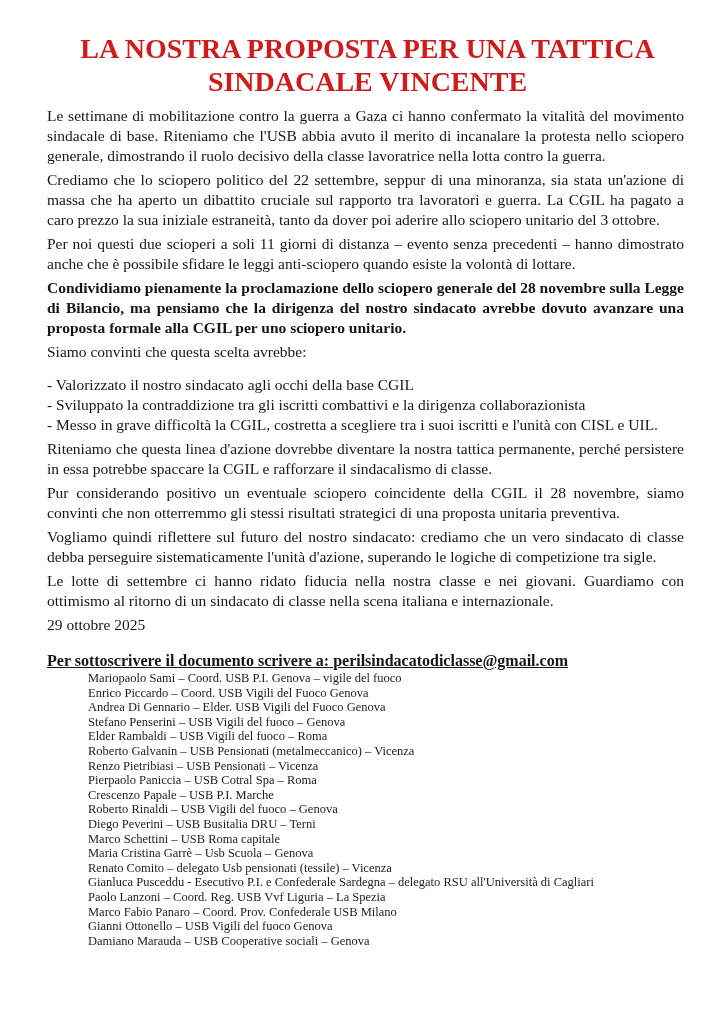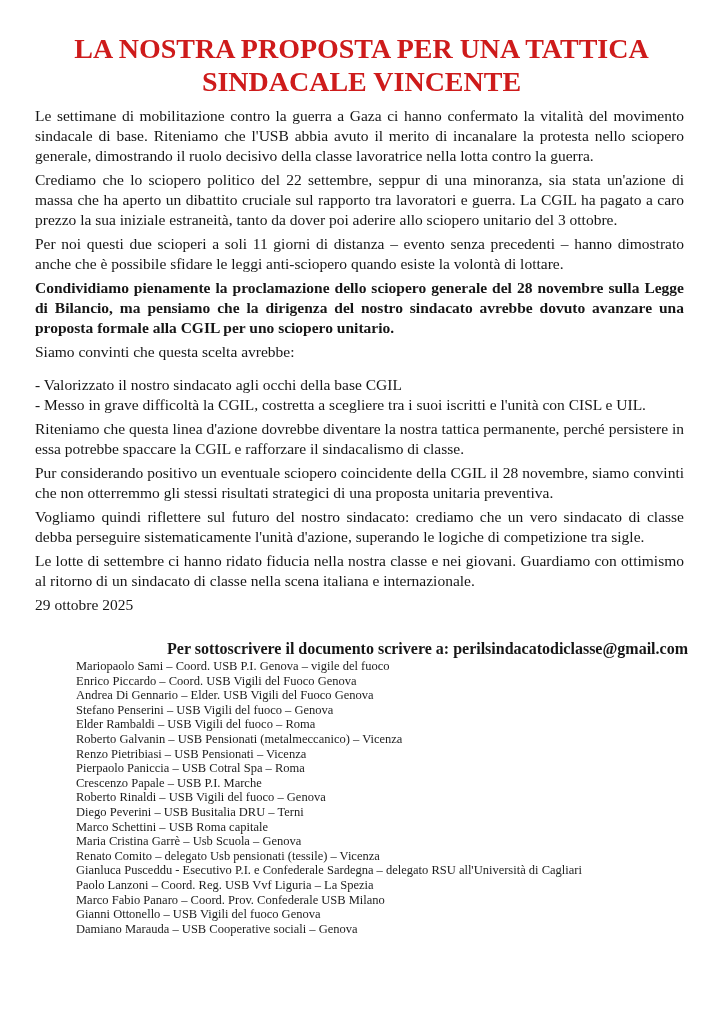--- a/index.html
+++ b/index.html
@@ -11,21 +11,21 @@
     width: 724px;
     height: 1023px;
     font-family: "Liberation Serif", serif;
     color: #161616;
     overflow: hidden;
   }
   .page {
     box-sizing: border-box;
     width: 724px;
     height: 783px;
-    padding: 32px 36px 0 35px;
+    padding: 32px 36px 0 47px;
     background: #ffffff;
   }
   h1.doc-title {
     color: #ce1b1b;
     font-size: 28px;
     line-height: 33px;
     font-weight: bold;
     text-align: center;
     margin: 0 4px 8px 4px;
   }
@@ -48,22 +48,23 @@
   }
   p.date-line {
     font-size: 15.5px;
     line-height: 20px;
     margin: 0;
   }
   p.subscribe {
     font-size: 16px;
     line-height: 20px;
     font-weight: bold;
-    text-align: right;
-    margin: 24px 0 0 0;
+    text-align: left;
+    margin: 16px 0 0 0;
+    text-decoration: underline;
   }
   h2.firmatari {
     font-size: 16.5px;
     line-height: 20px;
     font-weight: bold;
     margin: 27px 0 3px 0;
   }
   .signatories .signatory {
     font-size: 12.5px;
     line-height: 14.6px;
@@ -79,20 +80,21 @@
   <h1 class="doc-title">LA NOSTRA PROPOSTA PER UNA TATTICA SINDACALE VINCENTE</h1>
 
   <p class="body">Le settimane di mobilitazione contro la guerra a Gaza ci hanno confermato la vitalità del movimento sindacale di base. Riteniamo che l'USB abbia avuto il merito di incanalare la protesta nello sciopero generale, dimostrando il ruolo decisivo della classe lavoratrice nella lotta contro la guerra.</p>
   <p class="body">Crediamo che lo sciopero politico del 22 settembre, seppur di una minoranza, sia stata un'azione di massa che ha aperto un dibattito cruciale sul rapporto tra lavoratori e guerra. La CGIL ha pagato a caro prezzo la sua iniziale estraneità, tanto da dover poi aderire allo sciopero unitario del 3 ottobre.</p>
   <p class="body">Per noi questi due scioperi a soli 11 giorni di distanza – evento senza precedenti – hanno dimostrato anche che è possibile sfidare le leggi anti-sciopero quando esiste la volontà di lottare.</p>
   <p class="body bold">Condividiamo pienamente la proclamazione dello sciopero generale del 28 novembre sulla Legge di Bilancio, ma pensiamo che la dirigenza del nostro sindacato avrebbe dovuto avanzare una proposta formale alla CGIL per uno sciopero unitario.</p>
   <p class="body">Siamo convinti che questa scelta avrebbe:</p>
 
   <div class="bullet-block">
     <div class="bullet-line">- Valorizzato il nostro sindacato agli occhi della base CGIL</div>
+    <div class="bullet-line">- Sviluppato la contraddizione tra gli iscritti combattivi e la dirigenza collaborazionista</div>
     <div class="bullet-line">- Messo in grave difficoltà la CGIL, costretta a scegliere tra i suoi iscritti e l'unità con CISL e UIL.</div>
   </div>
 
   <p class="body">Riteniamo che questa linea d'azione dovrebbe diventare la nostra tattica permanente, perché persistere in essa potrebbe spaccare la CGIL e rafforzare il sindacalismo di classe.</p>
   <p class="body">Pur considerando positivo un eventuale sciopero coincidente della CGIL il 28 novembre, siamo convinti che non otterremmo gli stessi risultati strategici di una proposta unitaria preventiva.</p>
   <p class="body">Vogliamo quindi riflettere sul futuro del nostro sindacato: crediamo che un vero sindacato di classe debba perseguire sistematicamente l'unità d'azione, superando le logiche di competizione tra sigle.</p>
   <p class="body">Le lotte di settembre ci hanno ridato fiducia nella nostra classe e nei giovani. Guardiamo con ottimismo al ritorno di un sindacato di classe nella scena italiana e internazionale.</p>
 
   <p class="date-line">29 ottobre 2025</p>
 

